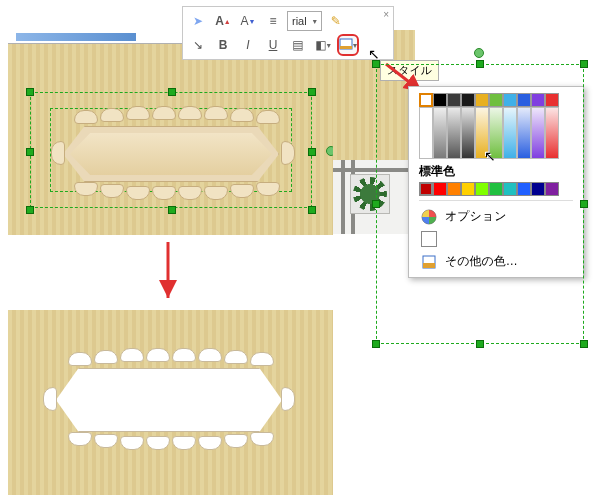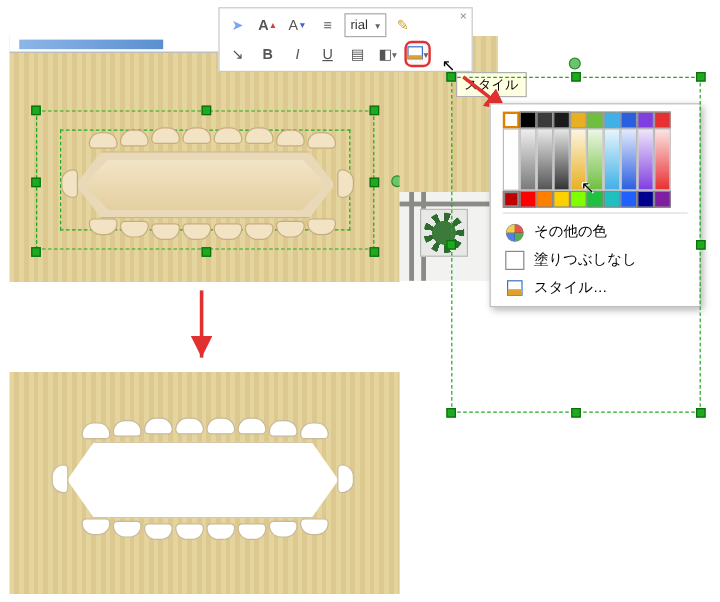--- a/index.html
+++ b/index.html
@@ -276,20 +276,21 @@
       <div class="gradc" style="background: linear-gradient(rgba(122, 122, 122, 0.133), rgb(122, 122, 122)); border: 1px solid rgb(187, 187, 187);"></div>
       <div class="gradc" style="background: linear-gradient(rgba(85, 85, 85, 0.133), rgb(85, 85, 85)); border: 1px solid rgb(187, 187, 187);"></div>
       <div class="gradc" style="background: linear-gradient(rgba(51, 51, 51, 0.133), rgb(51, 51, 51)); border: 1px solid rgb(187, 187, 187);"></div>
       <div class="gradc" style="background: linear-gradient(rgba(232, 176, 32, 0.133), rgb(232, 176, 32)); border: 1px solid rgb(187, 187, 187);"></div>
       <div class="gradc" style="background: linear-gradient(rgba(111, 191, 63, 0.133), rgb(111, 191, 63)); border: 1px solid rgb(187, 187, 187);"></div>
       <div class="gradc" style="background: linear-gradient(rgba(63, 176, 232, 0.133), rgb(63, 176, 232)); border: 1px solid rgb(187, 187, 187);"></div>
       <div class="gradc" style="background: linear-gradient(rgba(42, 95, 224, 0.133), rgb(42, 95, 224)); border: 1px solid rgb(187, 187, 187);"></div>
       <div class="gradc" style="background: linear-gradient(rgba(128, 63, 224, 0.133), rgb(128, 63, 224)); border: 1px solid rgb(187, 187, 187);"></div>
       <div class="gradc" style="background: linear-gradient(rgba(232, 48, 48, 0.133), rgb(232, 48, 48)); border: 1px solid rgb(187, 187, 187);"></div>
     </div>
+  <div class="std-label">標準色</div>
   <div class="std-row" id="std-row">
       <div class="sw" style="background: rgb(192, 0, 0); border-color: rgb(136, 136, 136);"></div>
       <div class="sw" style="background: rgb(255, 0, 0); border-color: rgb(136, 136, 136);"></div>
       <div class="sw" style="background: rgb(255, 128, 0); border-color: rgb(136, 136, 136);"></div>
       <div class="sw" style="background: rgb(255, 208, 0); border-color: rgb(136, 136, 136);"></div>
       <div class="sw" style="background: rgb(128, 255, 0); border-color: rgb(136, 136, 136);"></div>
       <div class="sw" style="background: rgb(32, 192, 64); border-color: rgb(136, 136, 136);"></div>
       <div class="sw" style="background: rgb(32, 192, 192); border-color: rgb(136, 136, 136);"></div>
       <div class="sw" style="background: rgb(32, 96, 255); border-color: rgb(136, 136, 136);"></div>
       <div class="sw" style="background: rgb(0, 0, 144); border-color: rgb(136, 136, 136);"></div>
@@ -300,34 +301,33 @@
     <span class="mi-icon bulb">
       <svg width="16" height="16">
           <circle cx="8" cy="8" r="7" fill="conic-gradient(red,orange,yellow,green,blue,purple,red)"></circle>
       <circle cx="8" cy="8" r="7" fill="none" stroke="#888"></circle>
       <path d="M8 1 A7 7 0 0 1 15 8 L8 8 z" fill="#f05050"></path>
           <path d="M15 8 A7 7 0 0 1 8 15 L8 8 z" fill="#50b050"></path>
           <path d="M8 15 A7 7 0 0 1 1 8 L8 8 z" fill="#5080f0"></path>
           <path d="M1 8 A7 7 0 0 1 8 1 L8 8 z" fill="#f0d050"></path>
         </svg>
     </span>
-    <span>その他の色</span>
+    <span>オプション</span>
   </div>
   <div class="menu-item">
     <span class="mi-icon" style="background:#fff;"></span>
-    <span>塗りつぶしなし</span>
   </div>
   <div class="menu-item">
     <span class="mi-icon" style="border:none;">
       <svg width="16" height="16">
           <rect x="2" y="2" width="12" height="12" fill="#fff" stroke="#3b6fc7"></rect>
           <rect x="2" y="9" width="12" height="5" fill="#e0a030"></rect>
         </svg>
     </span>
-    <span>スタイル…</span>
+    <span>その他の色…</span>
   </div>
 </div>
 <div class="cursor-img" style="left:484px; top:148px;">↖</div>
 
 <div class="selection" style="left:376px; top:64px; width:208px; height:280px; pointer-events:none;"></div>
 <div class="handle" style="left:372px; top:60px;"></div>
 <div class="handle" style="left:476px; top:60px;"></div>
 <div class="handle" style="left:580px; top:60px;"></div>
 <div class="handle" style="left:372px; top:200px;"></div>
 <div class="handle" style="left:580px; top:200px;"></div>

